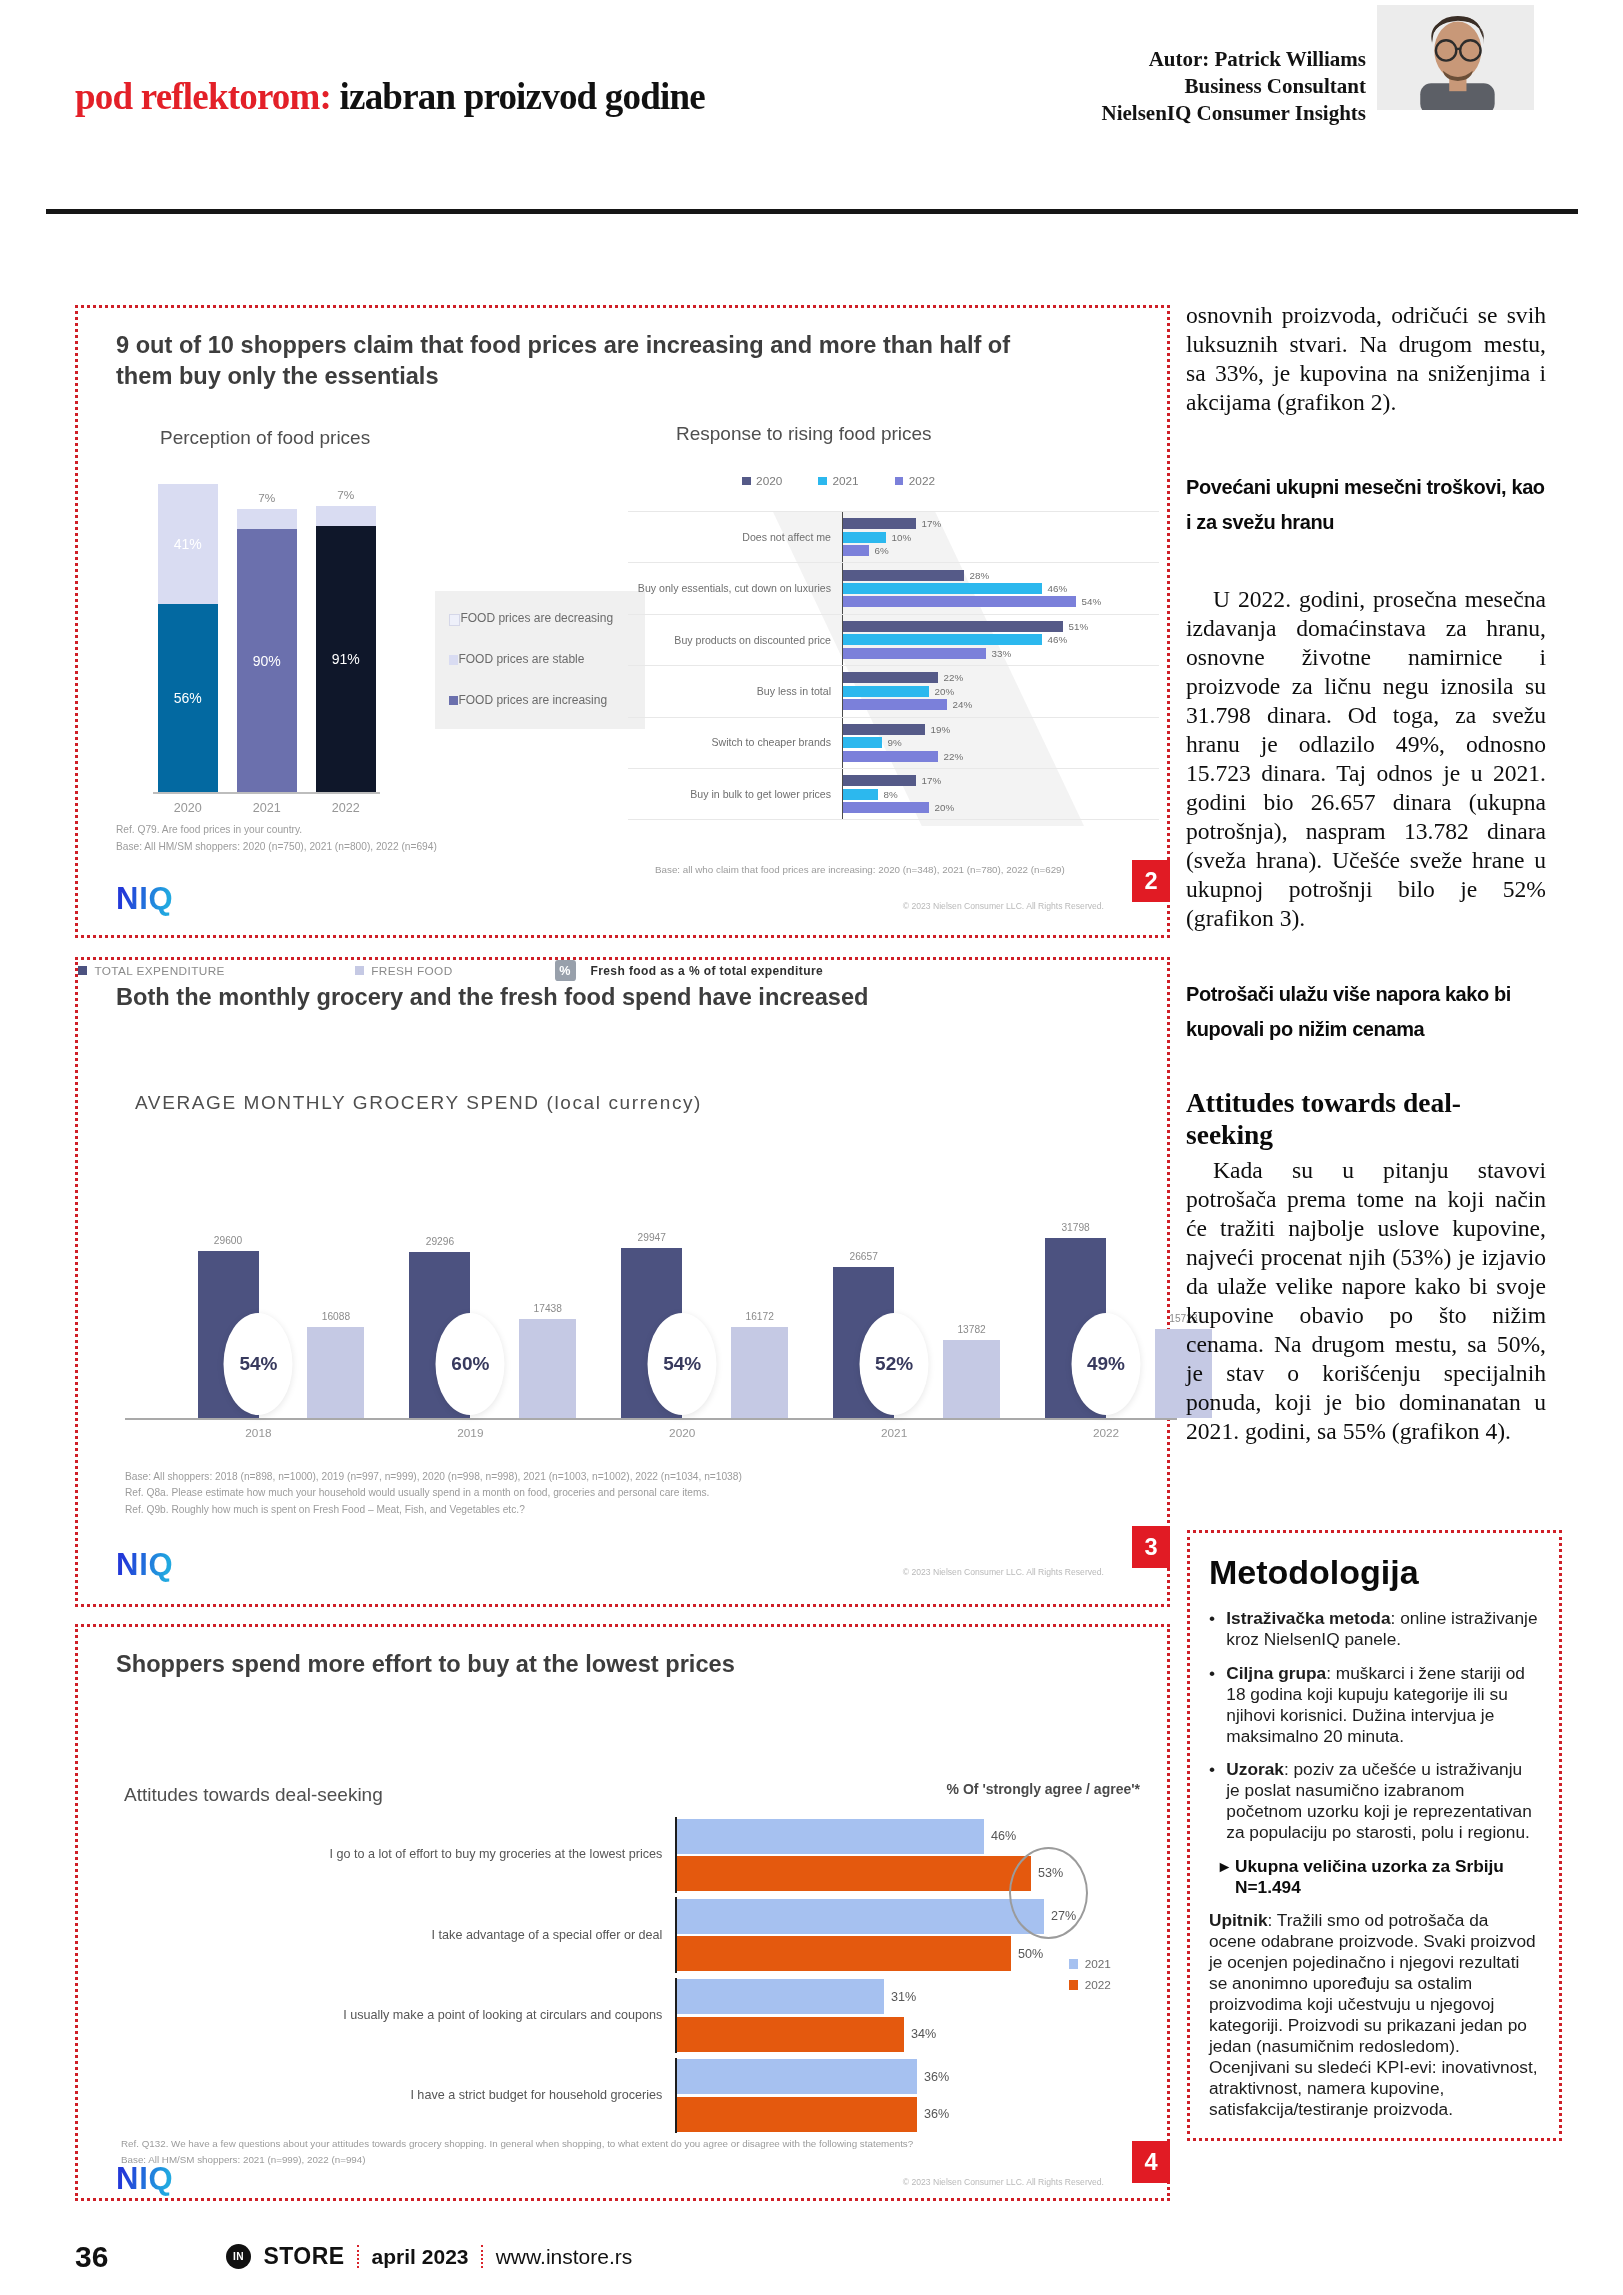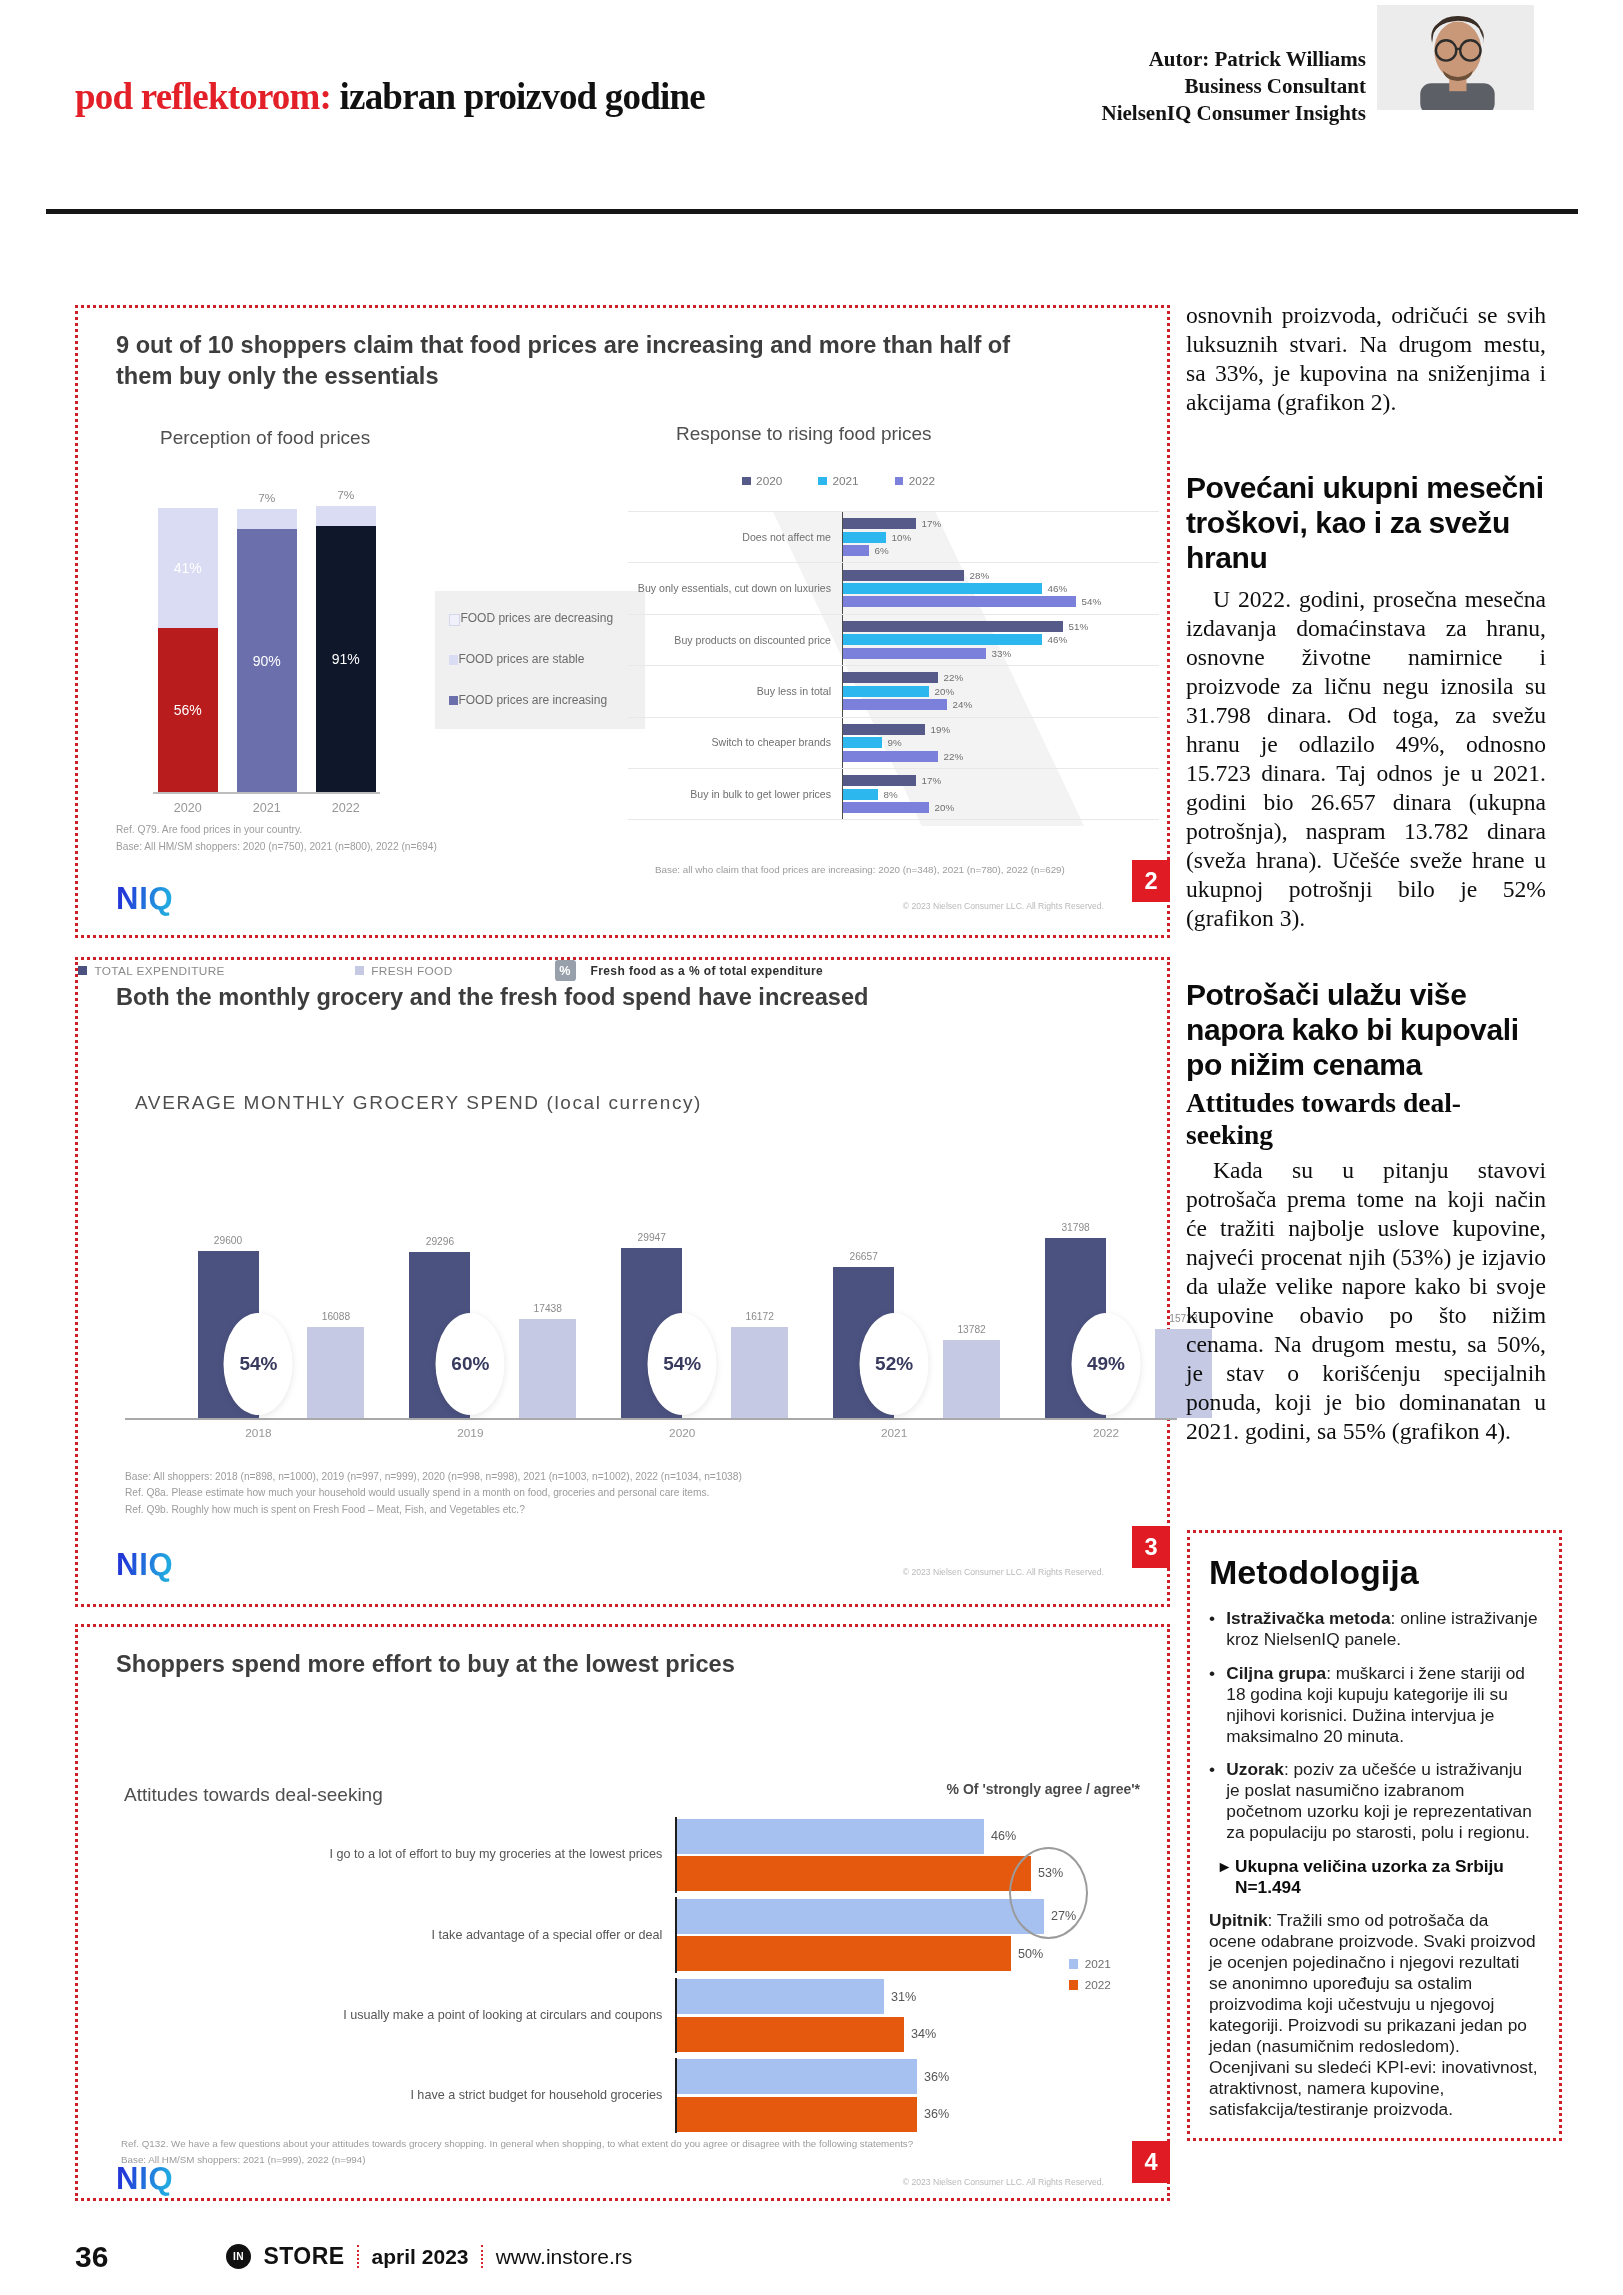--- a/index.html
+++ b/index.html
@@ -79,21 +79,21 @@
   .acircle{position:absolute;border:2px solid #9b9b9b;border-radius:50%;width:75px;height:88px;z-index:2;}
   #attitude-legend{left:991px;top:330px;display:flex;flex-direction:column;gap:7px;}
   .alegitem{display:flex;align-items:center;gap:6.3px;font-size:11.8px;color:#6f6f6f;}
   .alegswatch{width:9.4px;height:9.4px;}
   .anote{font-size:14px;font-weight:bold;color:#4a4a4a;}
 
   
   .acol{left:1186px;width:360px;}
   .apar{font-family:"Liberation Serif",serif;font-size:23.6px;line-height:29px;color:#0e0e0e;text-align:justify;}
   .indent{text-indent:27px;}
-  .ahead{font-weight:800;font-size:30px;line-height:35px;color:#0b0b0b;letter-spacing:-0.4px;}
+  .ahead{font-weight:800;font-size:20px;line-height:35px;color:#0b0b0b;letter-spacing:-0.4px;}
   .asub{font-family:"Liberation Serif",serif;font-weight:bold;font-size:27.5px;line-height:32px;color:#0b0b0b;}
 
   
   #methbox{left:1187px;top:1530px;width:375px;box-sizing:border-box;border:3.1px dotted #cf1f27;padding:20.4px 19px 17.3px 19px;background:#fff;}
   .mtitle{font-weight:800;font-size:34px;color:#0b0b0b;margin-bottom:15.7px;}
   .mitem{display:flex;gap:7.9px;font-size:17.3px;line-height:21px;color:#1d1d1d;margin-bottom:12.6px;}
   .mitem .dot{flex:0 0 9.4px;}
   .marrow{display:flex;gap:6.3px;font-weight:bold;font-size:17.3px;line-height:21px;color:#0d0d0d;margin:3.1px 0 12.6px 11px;}
   .mpar{font-size:17.3px;line-height:21px;color:#1d1d1d;}
   .b{font-weight:bold;}
@@ -134,21 +134,21 @@
   </svg>
 </div>
 
 <div id="box2" class="abs cbox">
   <div class="abs btitle" style="width:911px;">9 out of 10 shoppers claim that food prices are increasing and more than half of them buy only the essentials</div>
 
   <div class="abs sublabel" style="left:82px;top:119px;">Perception of food prices</div>
   <div id="perception-bars" class="abs">
       <div class="pcol">
         <div class="pseg" style="height: 120px; background: rgb(217, 220, 242);">41%</div>
-        <div class="pseg" style="height: 164px; background: #b91c1c;">56%</div>
+        <div class="pseg" style="height: 188px; background: #0369a1;">56%</div>
       </div>
       <div class="pcol">
         <div class="ptop">7%</div>
         <div class="pseg" style="height: 20.4px; background: rgb(217, 220, 242);"></div>
         <div class="pseg" style="height: 263px; background: rgb(107, 112, 173);">90%</div>
       </div>
       <div class="pcol">
         <div class="ptop">7%</div>
         <div class="pseg" style="height: 20.4px; background: rgb(217, 220, 242);"></div>
         <div class="pseg" style="height: 266px; background: #0f172a;">91%</div>

